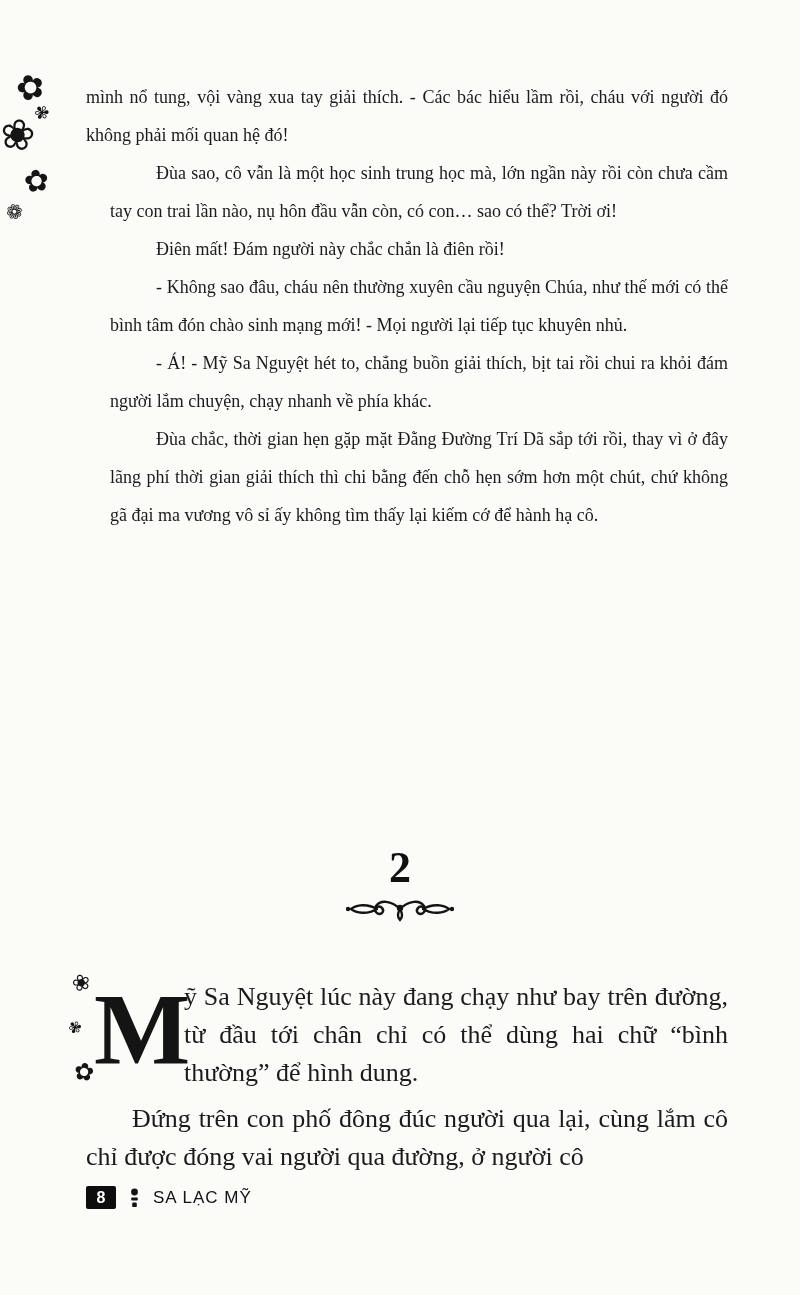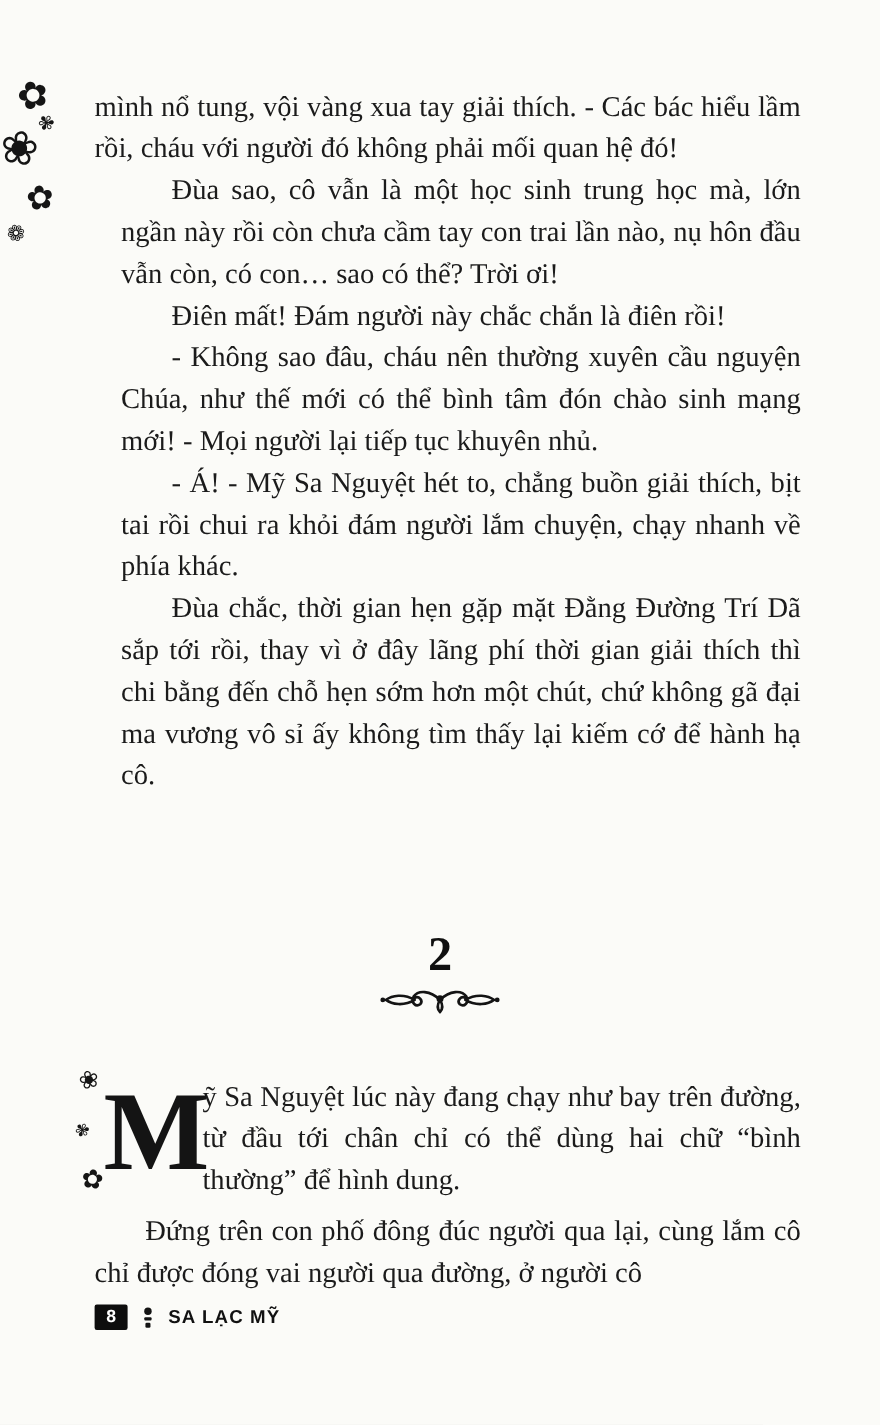--- a/index.html
+++ b/index.html
@@ -32,21 +32,21 @@
   .co-f2 { left: 0px;  top: 52px; font-size: 42px; transform: rotate(10deg); }
   .co-f3 { left: 34px; top: 42px; font-size: 18px; transform: rotate(25deg); }
   .co-f4 { left: 24px; top: 104px; font-size: 30px; transform: rotate(-8deg); }
   .co-f5 { left: 6px;  top: 140px; font-size: 20px; transform: rotate(30deg); }
 
   
   .text-column {
     position: absolute;
     left: 86px; top: 78px;
     width: 642px;
-    font-size: 26px;
+    font-size: 18px;
     line-height: 38px;
     text-align: justify;
   }
   .text-column p { margin: 0; }
   .text-column p.indent { text-indent: 46px; margin-left: 24px; }
 
   
   .chapter-heading {
     position: absolute;
     left: 0; top: 846px;
@@ -116,21 +116,21 @@
     font-weight: bold;
     font-size: 16px;
     display: flex;
     align-items: center;
     justify-content: center;
     border-radius: 2px;
   }
   .footer-icon { display: flex; align-items: center; }
   .book-title {
     font-family: "Liberation Sans", sans-serif;
-    font-weight: bold;
+    font-weight: normal;
     font-size: 17px;
     letter-spacing: 1px;
     color: #111111;
   }
 </style>
 </head>
 <body>
 
 <div class="page">
 

